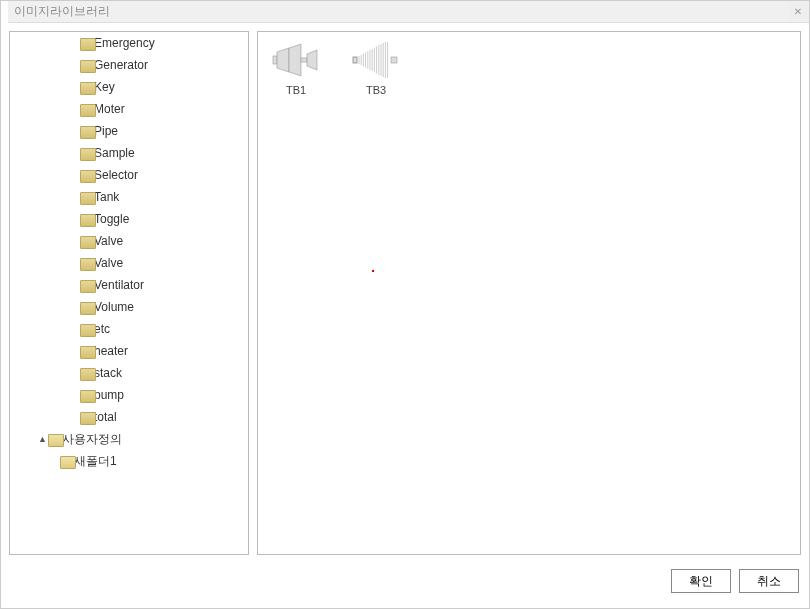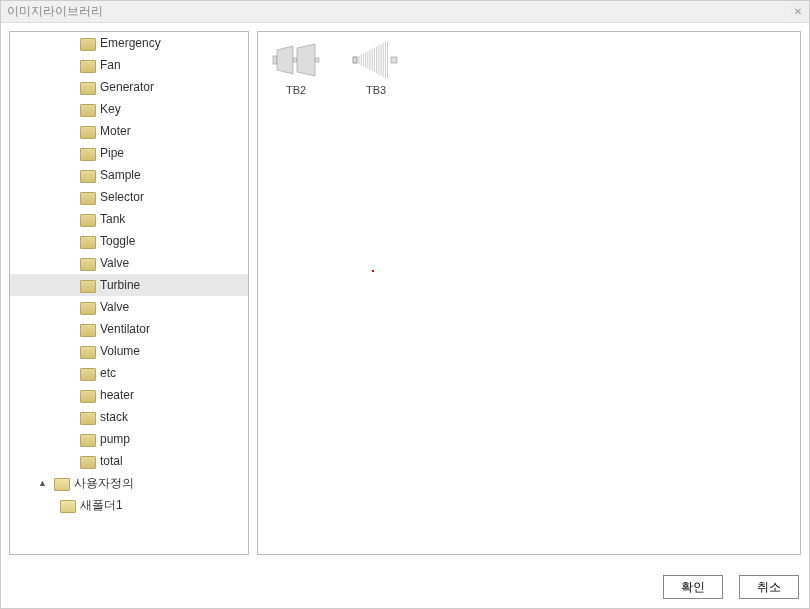--- a/index.html
+++ b/index.html
@@ -14,20 +14,21 @@
 }
 .titlebar {
   height: 22px;
   background: #f0f0f0;
   border-bottom: 1px solid #ddd;
   display: flex;
   align-items: center;
   padding: 0 6px;
   color: #888;
   position: relative;
+  margin-left: 7px;
 }
 .titlebar .close {
   position: absolute;
   right: 2px;
   top: 2px;
   width: 18px;
   height: 16px;
   background: #eee;
   display: flex;
   align-items: center;
@@ -56,21 +57,20 @@
 }
 .tree-scroll::-webkit-scrollbar { width: 16px; }
 .tree-scroll::-webkit-scrollbar-track { background: #f0f0f0; }
 .tree-scroll::-webkit-scrollbar-thumb { background: #c8c8c8; }
 .tree-item {
   display: flex;
   align-items: center;
   height: 22px;
   padding-left: 70px;
   cursor: pointer;
-  gap: 6px;
 }
 .tree-item.selected { background: #e8e8e8; }
 .tree-item.parent { padding-left: 28px; }
 .tree-item.child2 { padding-left: 50px; }
 .expander {
   width: 10px;
   display: inline-block;
   color: #555;
   font-size: 9px;
 }
@@ -116,23 +116,23 @@
   align-items: center;
   justify-content: center;
   margin-bottom: 4px;
 }
 .thumb-label { font-size: 11px; color: #444; }
 .turbine-svg { width: 50px; height: 36px; }
 .footer {
   height: 36px;
   display: flex;
   justify-content: flex-end;
-  align-items: flex-end;
+  align-items: center;
   padding: 0 10px;
-  gap: 16px;
+  gap: 8px;
 }
 .btn {
   min-width: 60px;
   height: 24px;
   border: 1px solid #888;
   background: #fff;
   font-size: 12px;
   cursor: pointer;
   display: flex;
   align-items: center;
@@ -160,24 +160,20 @@
 
   <div class="tree-panel">
     <div class="tree-scroll" id="tree-scroll">
 
     <div class="tree-item">
           <span class="folder-icon"></span>
           <span class="item-label">Emergency</span>
         </div>
         <div class="tree-item">
           <span class="folder-icon"></span>
-          <span class="item-label">Fan</span>
-        </div>
-        <div class="tree-item">
-          <span class="folder-icon"></span>
           <span class="item-label">Generator</span>
         </div>
         <div class="tree-item">
           <span class="folder-icon"></span>
           <span class="item-label">Key</span>
         </div>
         <div class="tree-item">
           <span class="folder-icon"></span>
           <span class="item-label">Moter</span>
         </div>
@@ -197,24 +193,20 @@
           <span class="folder-icon"></span>
           <span class="item-label">Tank</span>
         </div>
         <div class="tree-item">
           <span class="folder-icon"></span>
           <span class="item-label">Toggle</span>
         </div>
         <div class="tree-item">
           <span class="folder-icon"></span>
           <span class="item-label">Valve</span>
-        </div>
-        <div class="tree-item selected">
-          <span class="folder-icon"></span>
-          <span class="item-label">Turbine</span>
         </div>
         <div class="tree-item">
           <span class="folder-icon"></span>
           <span class="item-label">Valve</span>
         </div>
         <div class="tree-item">
           <span class="folder-icon"></span>
           <span class="item-label">Ventilator</span>
         </div>
         <div class="tree-item">
@@ -248,33 +240,33 @@
         </div>
         <div class="tree-item child2">
           <span class="folder-icon open"></span>
           <span class="item-label">새폴더1</span>
         </div>
       </div>
   </div>
 
   <div class="list-panel" id="thumb-panel">
 
-      <div class="thumb">
+  <div class="thumb">
         <div class="thumb-img">
           <svg class="turbine-svg" viewBox="0 0 50 36">
             <g fill="#ddd" stroke="#999" stroke-width="0.6">
               <rect x="2" y="14" width="4" height="8"></rect>
-              <polygon points="6,8 22,4 22,32 6,28"></polygon>
-              <rect x="22" y="16" width="4" height="4"></rect>
-              <polygon points="26,6 44,2 44,34 26,30"></polygon>
-              <rect x="44" y="16" width="4" height="4"></rect>
+              <polygon points="6,10 18,6 18,30 6,26"></polygon>
+              <polygon points="18,6 30,2 30,34 18,30"></polygon>
+              <rect x="30" y="16" width="6" height="4"></rect>
+              <polygon points="36,12 46,8 46,28 36,24"></polygon>
             </g>
           </svg>
         </div>
-        <div class="thumb-label">TB2</div>
+        <div class="thumb-label">TB1</div>
       </div>
       <div class="thumb">
         <div class="thumb-img">
           <svg class="turbine-svg" viewBox="0 0 50 36">
             <g fill="none" stroke="#888" stroke-width="0.8">
               <rect x="2" y="15" width="4" height="6" fill="#ddd"></rect>
             </g>
             <g stroke="#aaa" stroke-width="0.6">
               <line x1="8" y1="14" x2="8" y2="22"></line>
               <line x1="10.2" y1="12.8" x2="10.2" y2="23.2"></line>

